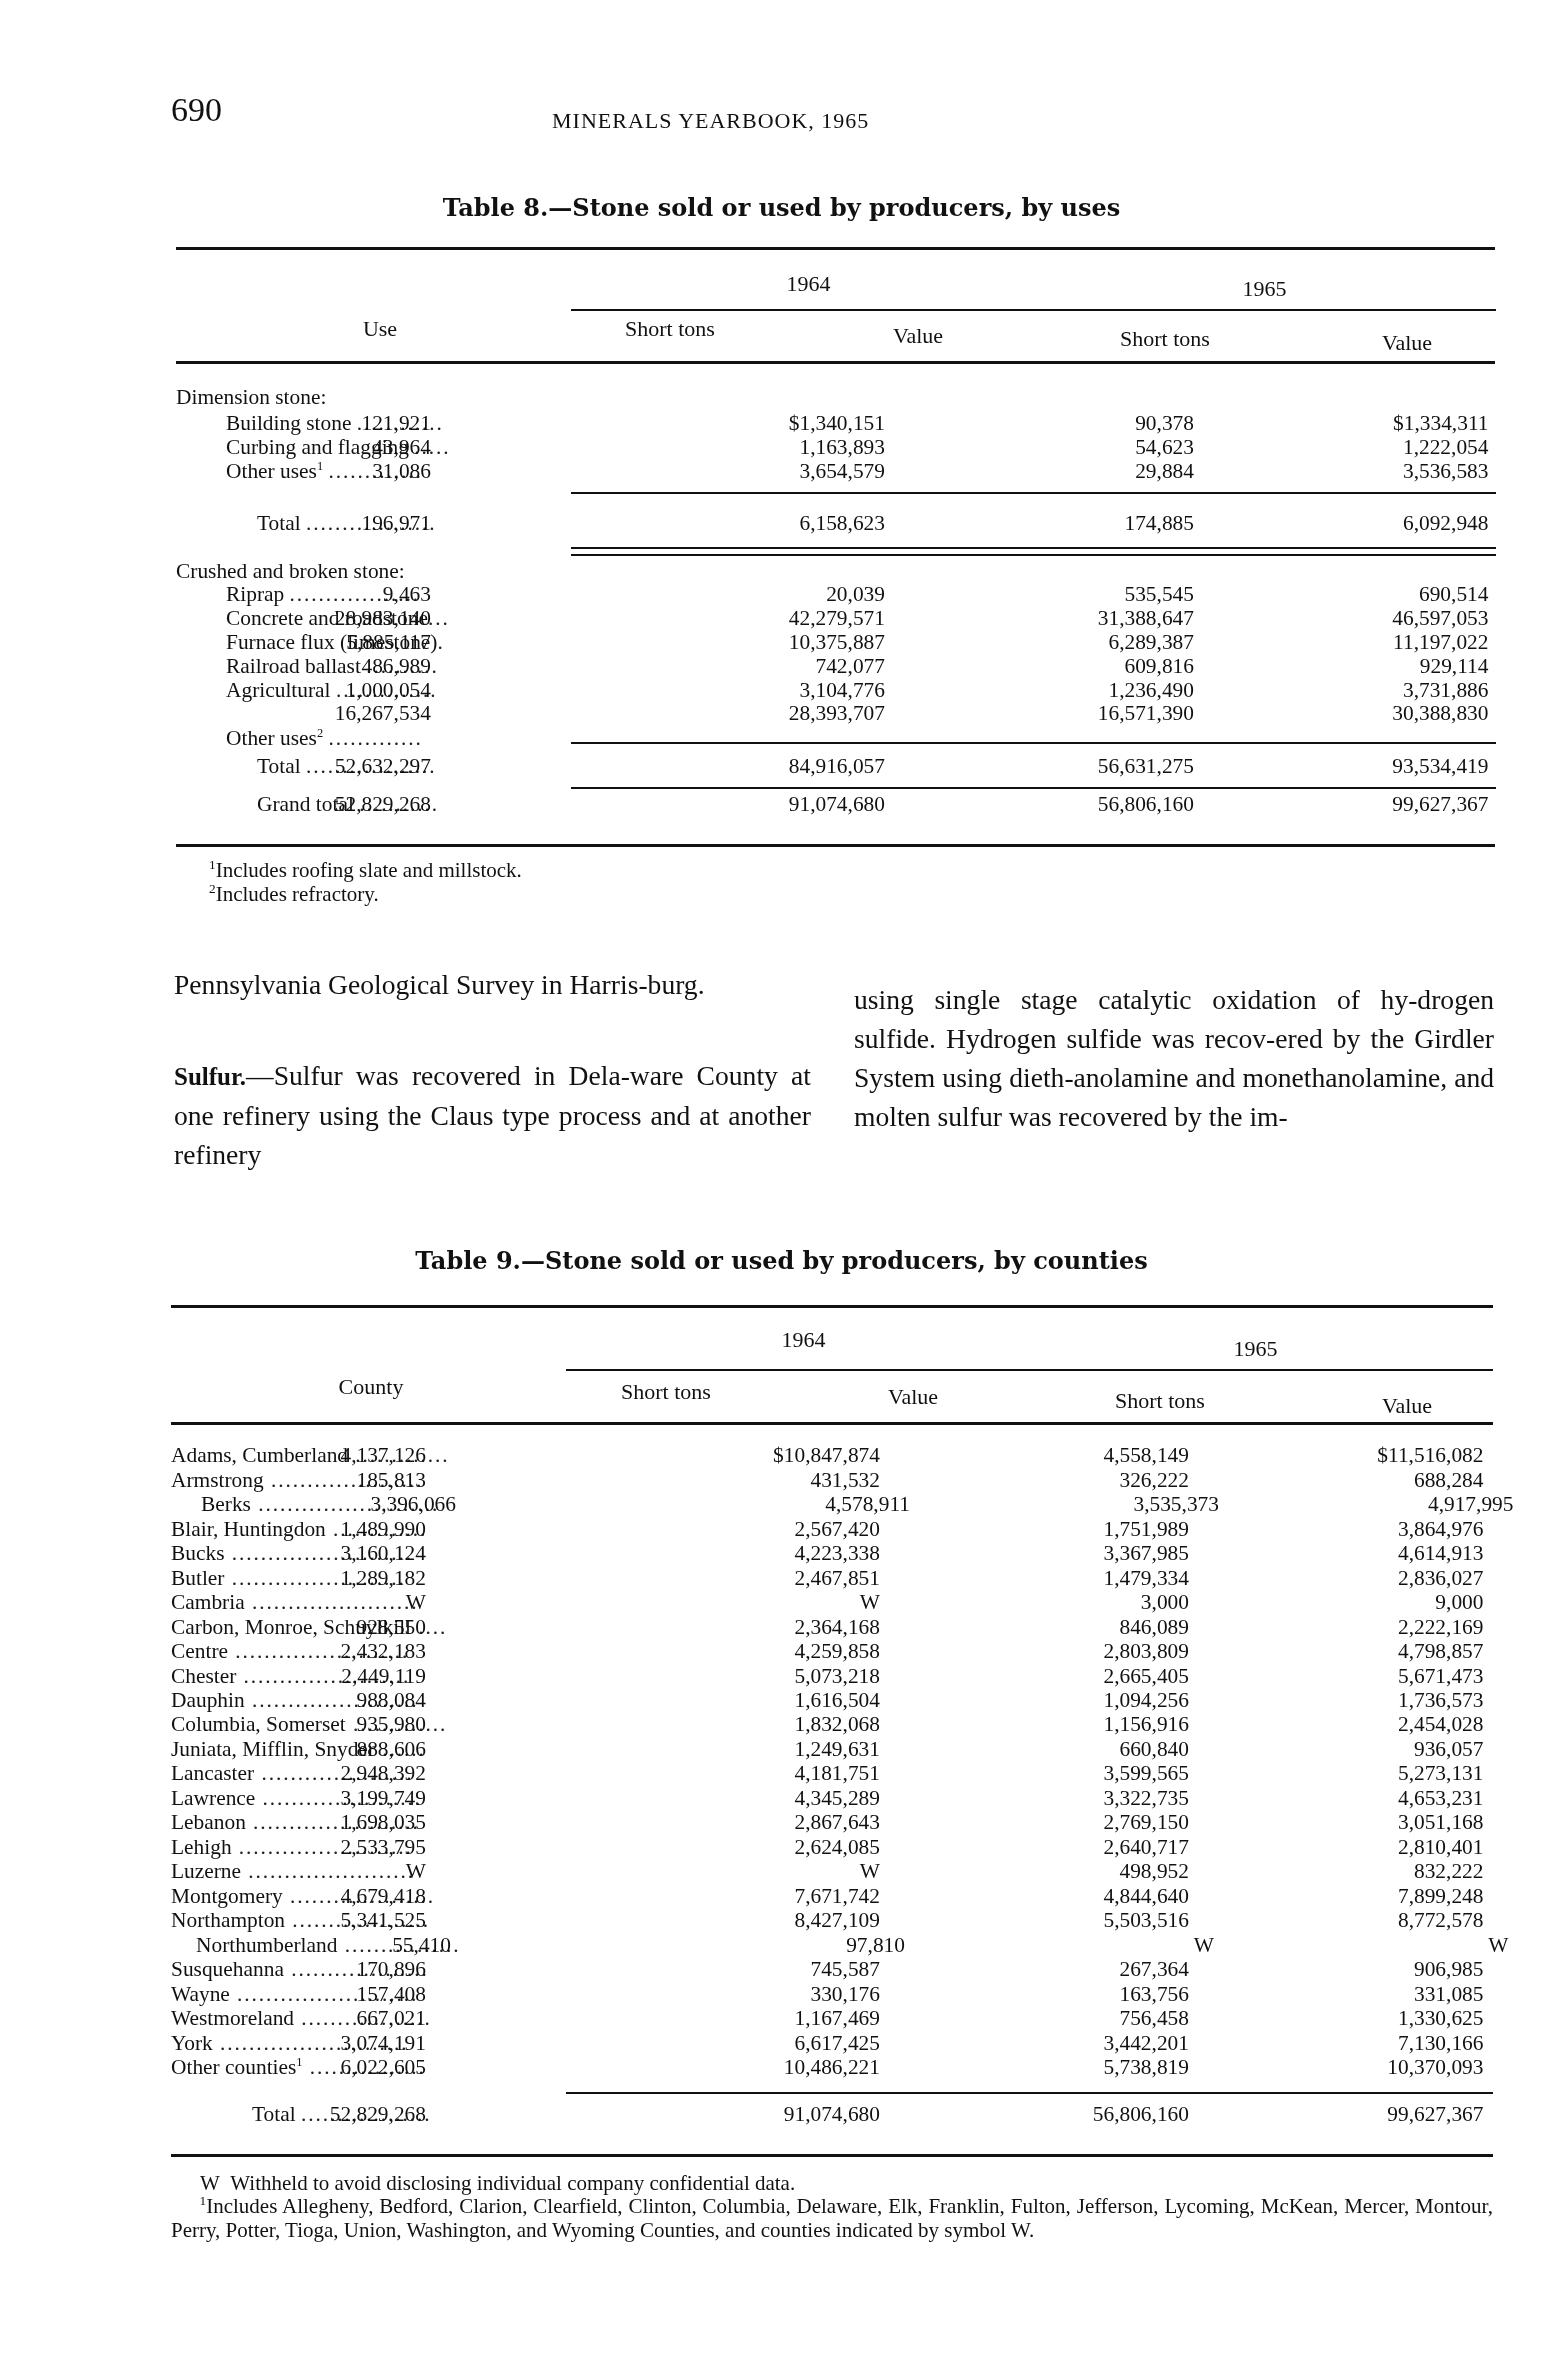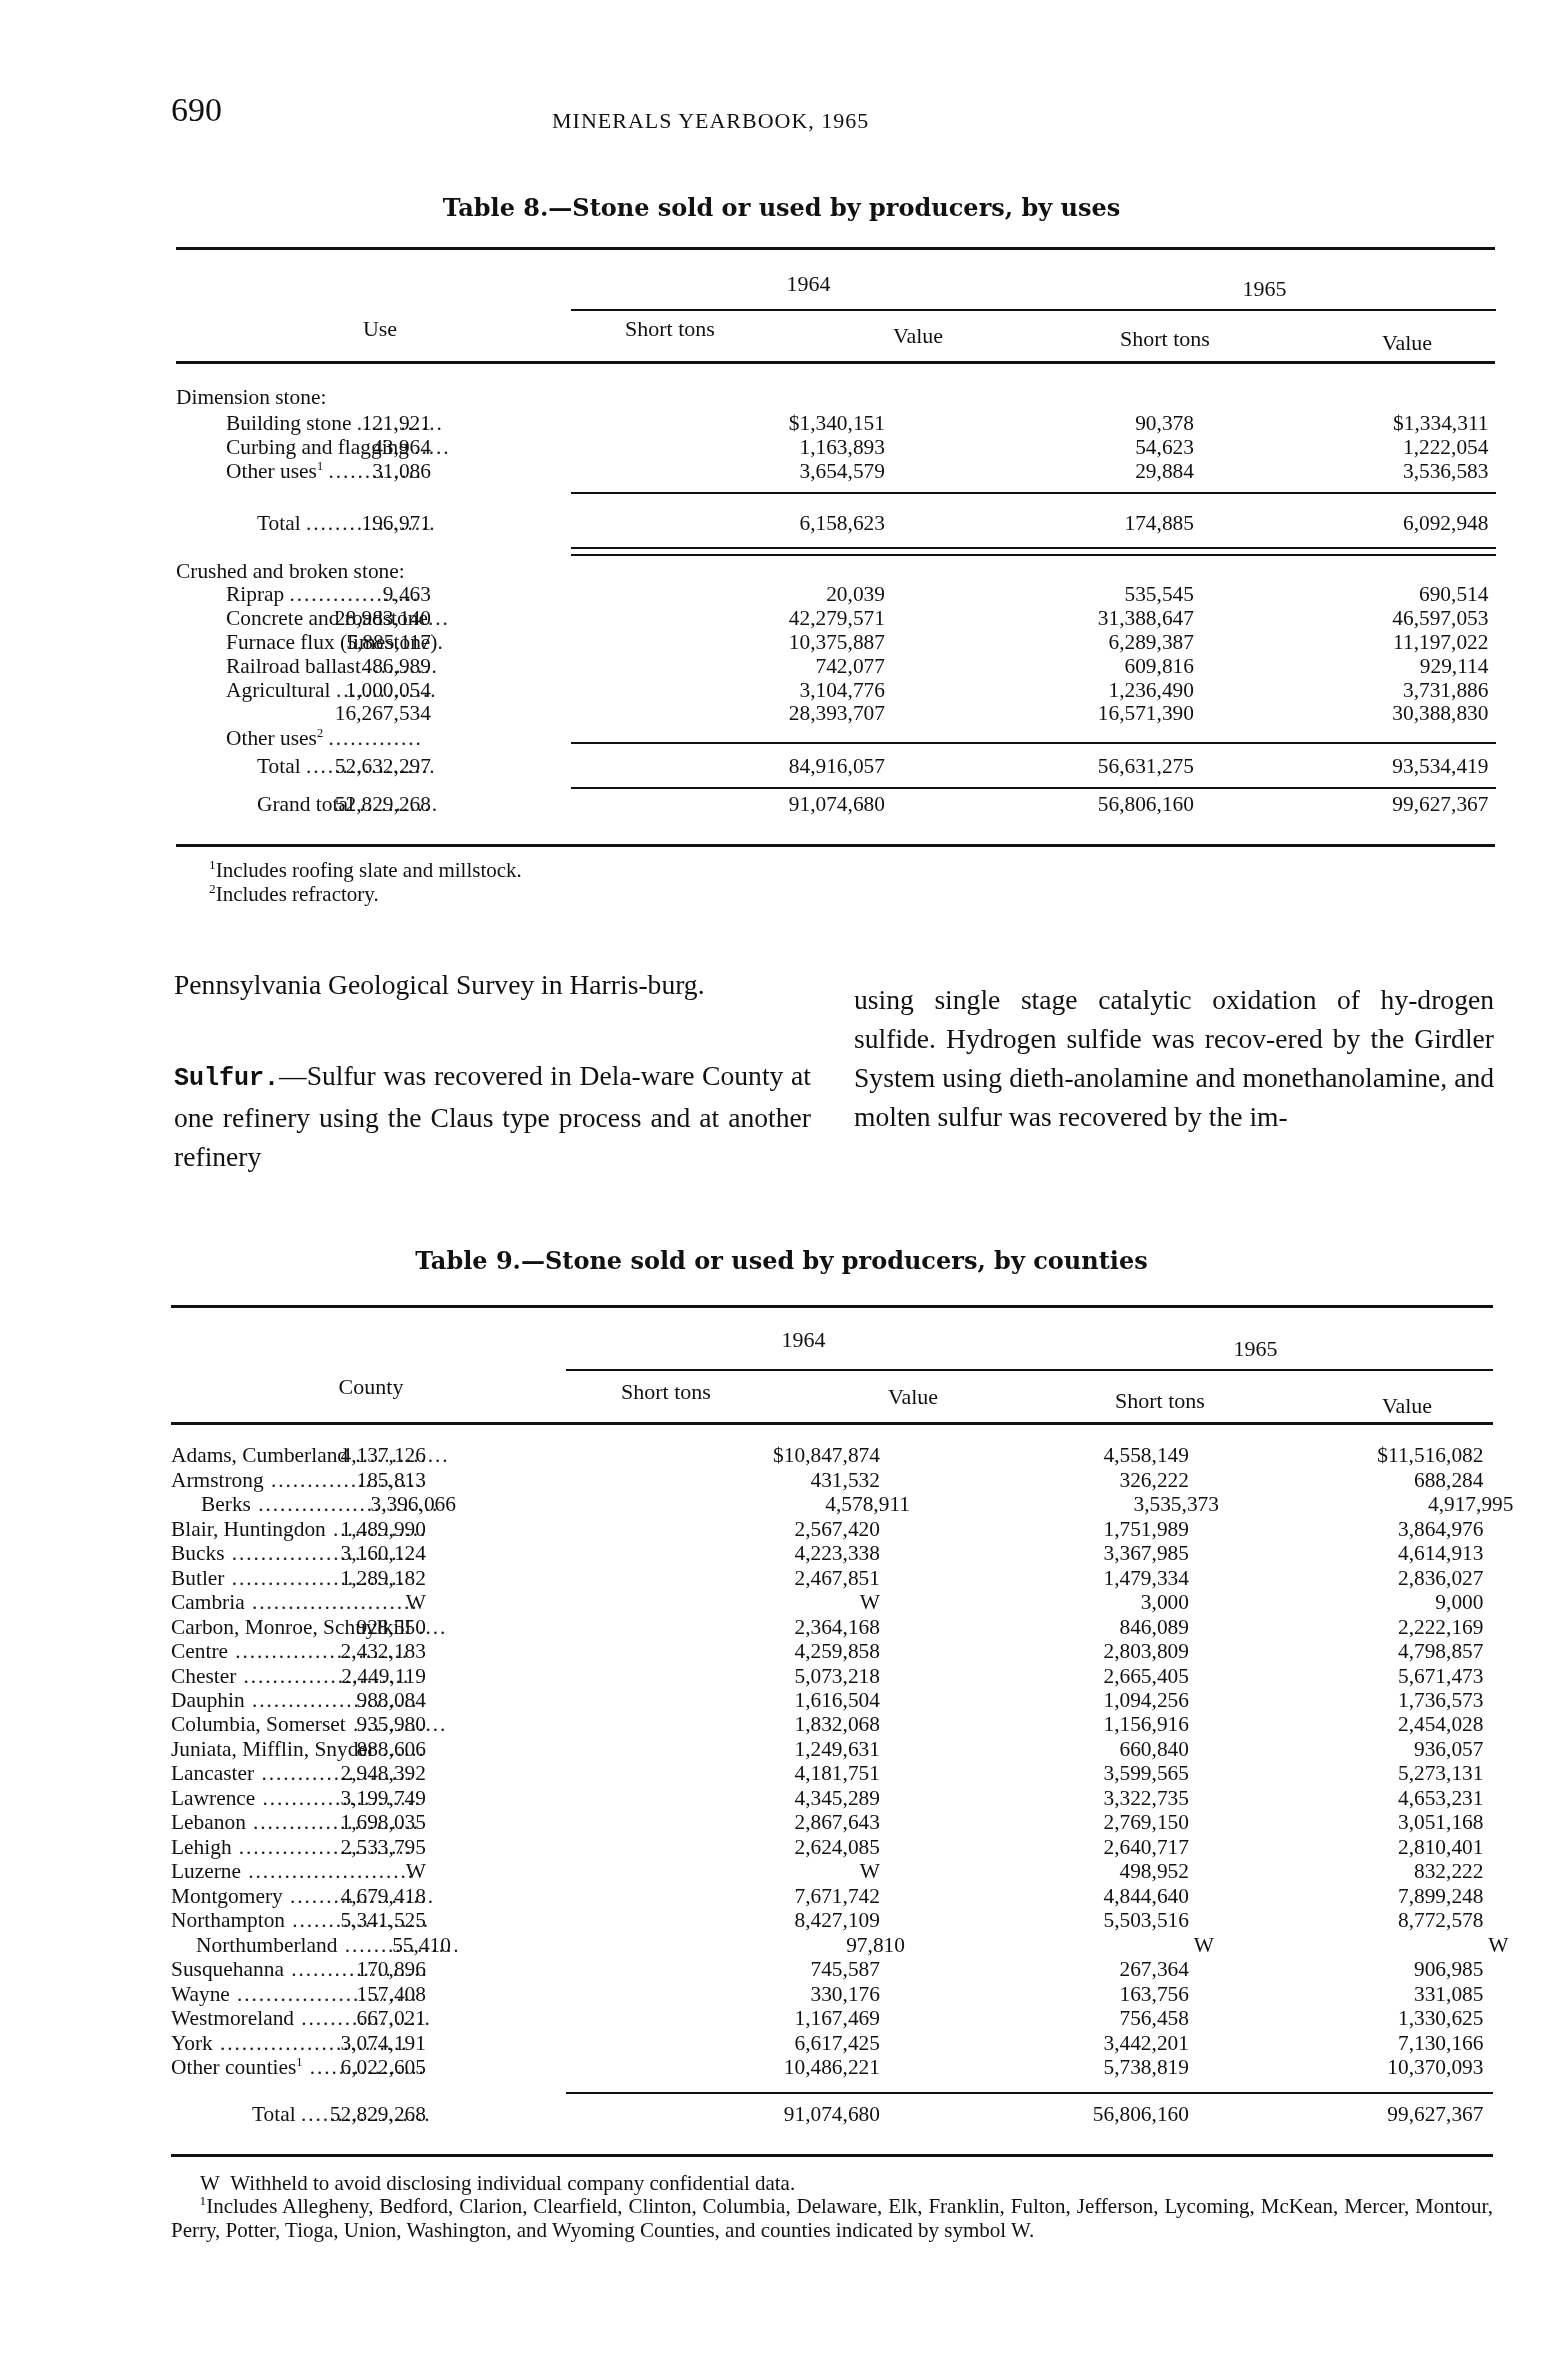--- a/index.html
+++ b/index.html
@@ -13,21 +13,21 @@
   .hdr { position: absolute; font-size: 22px; font-family: "Liberation Serif", serif; text-align: center; }
   .row { position: absolute; left: 176px; width: 1322px; height: 24px; font-size: 21.4px; font-family: "Liberation Serif", serif; }
   .row .lbl { position: absolute; left: 0; top: 0; white-space: nowrap; width: 395px; overflow: hidden; }
   .row .lbl .dots { color: #222; letter-spacing: 1.9px; }
   .row .num { position: absolute; top: 0; text-align: right; white-space: nowrap; }
   .c1 { right: 1067px; } .c2 { right: 613px; }
   .c3 { right: 304px; } .c4 { right: 9.5px; }
   .fn { position: absolute; font-size: 21px; font-family: "Liberation Serif", serif; line-height: 24px; }
   .fn sup { font-size: 13.3px; }
   .body-text { position: absolute; font-size: 27.6px; line-height: 39px; font-family: "Liberation Serif", serif; text-align: justify; }
-  .body-text b { font-family: Liberation Mono, monospace; font-size: 25px; }
+  .body-text b { font-family: Liberation Serif, serif; font-size: 25px; }
   sup { font-size: 12.4px; vertical-align: super; line-height: 0; }
 </style>
 </head>
 <body>
 
 <div class="abs page-num">690</div>
 <div class="abs running-head">MINERALS YEARBOOK, 1965</div>
 
 <div class="abs table-title" style="top:193px;">Table 8.—Stone sold or used by producers, by uses</div>
 

